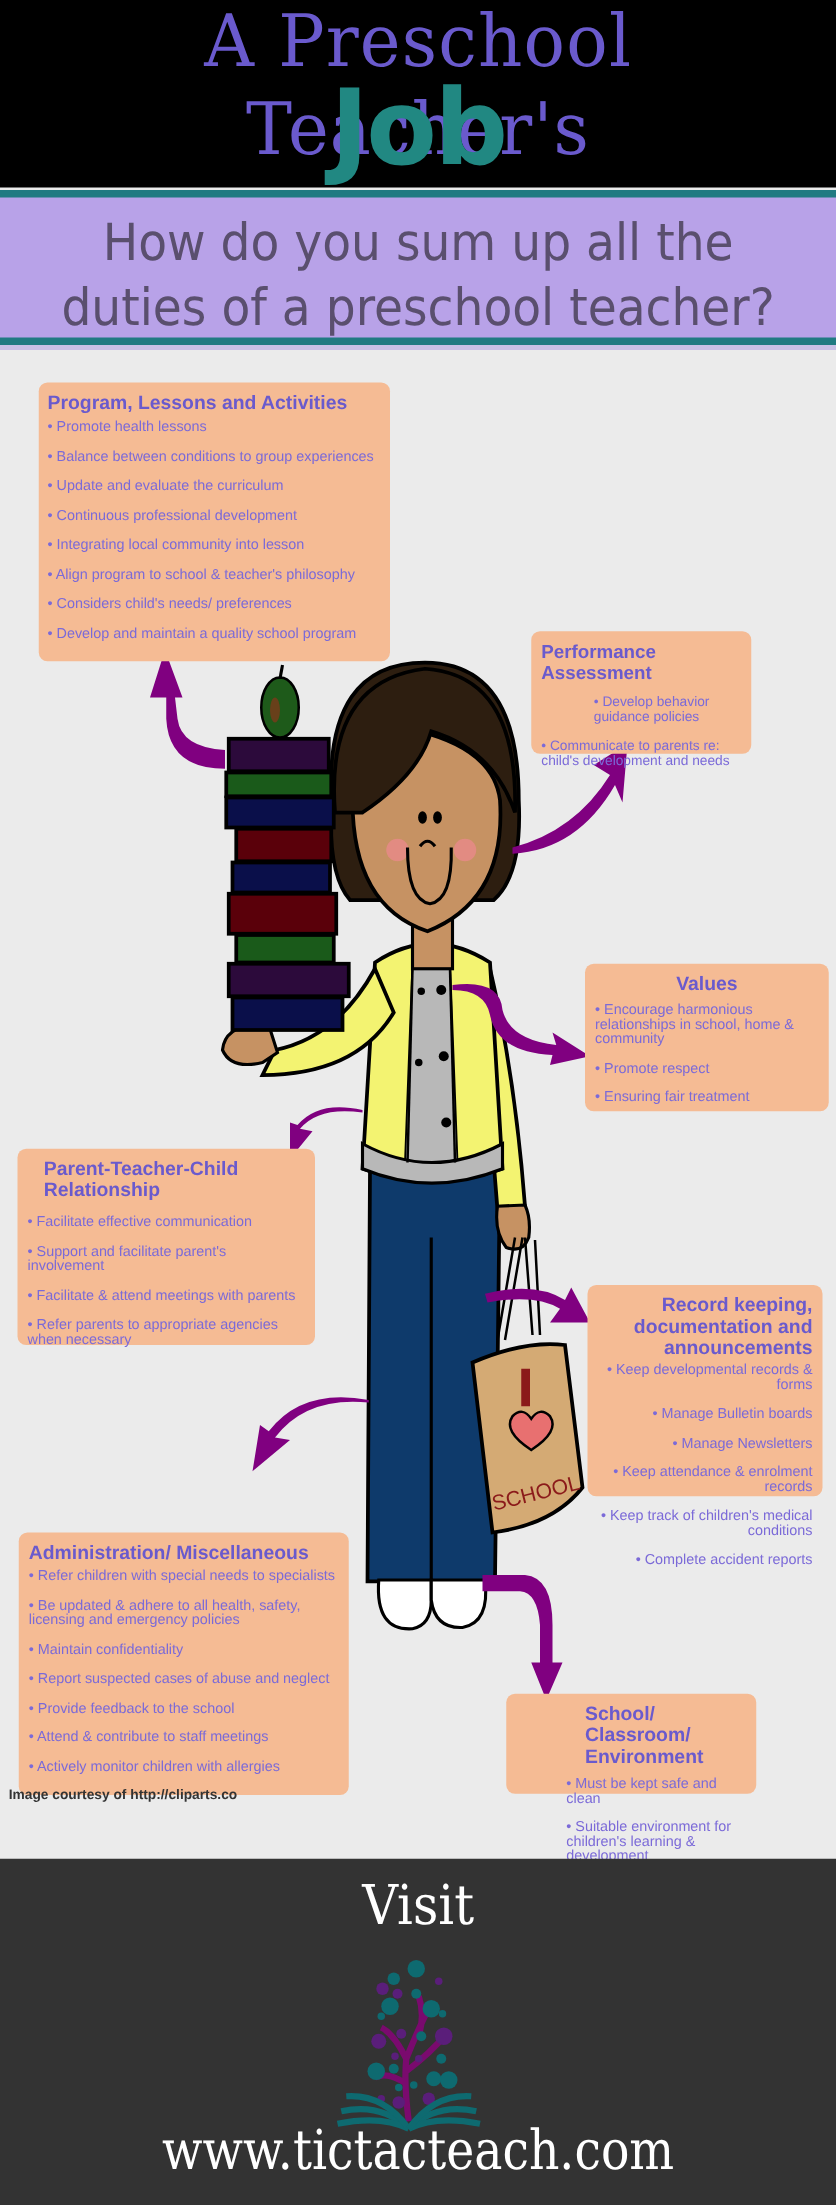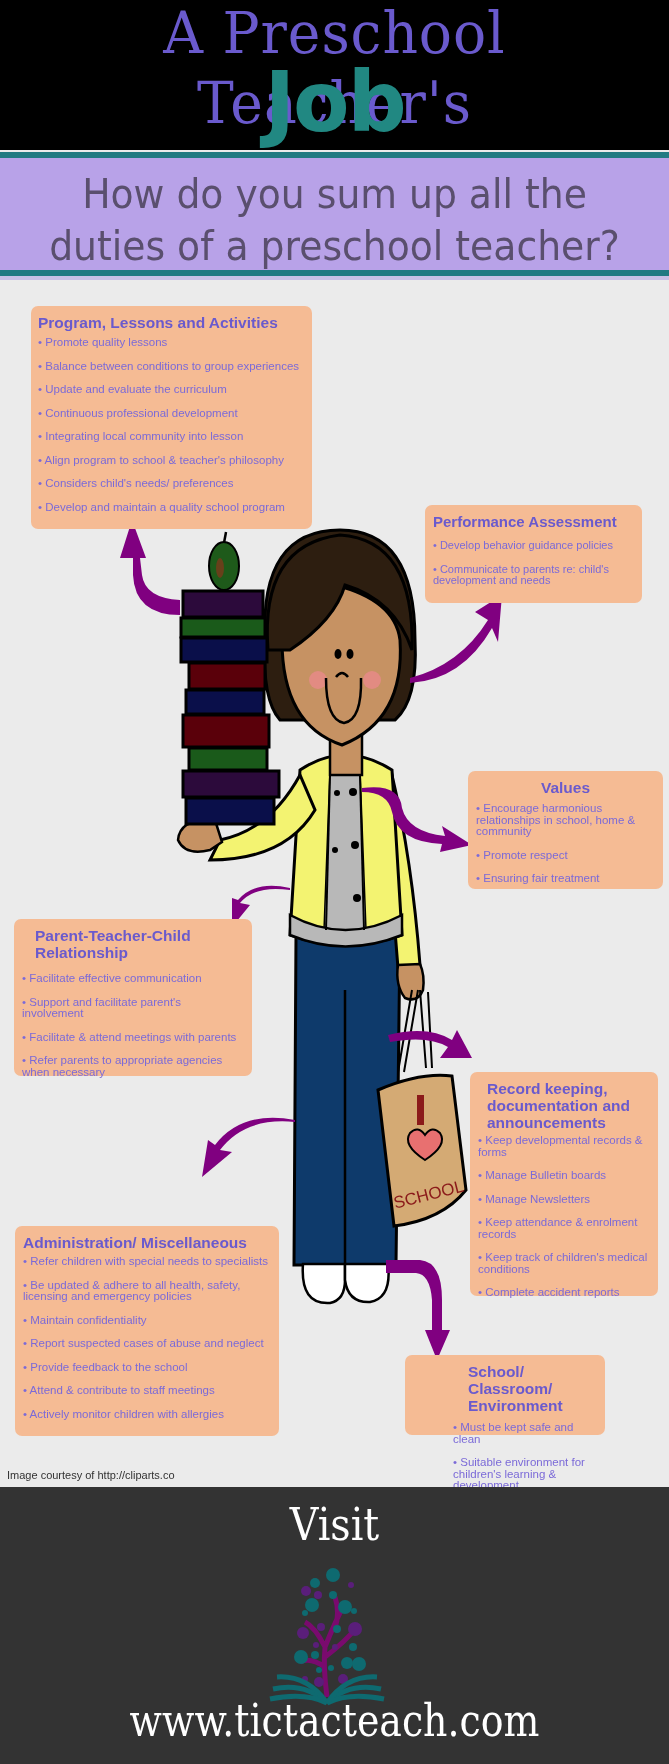--- a/index.html
+++ b/index.html
@@ -41,22 +41,23 @@
   .card ul { list-style: none; }
   .card li {
     font-size: 11.5px; line-height: 11.5px; margin-bottom: 12px; color: #7b6ad8;
   }
   .card li:last-child { margin-bottom: 0; }
   .card li::before { content: "• "; }
 
   .illustration { position: absolute; left: 0; top: 0; width: 669px; height: 1764px; pointer-events: none; }
 
   .credit {
-    position: absolute; left: 7px; top: 1469px; font-size: 11px; color: #333333;
+    position: absolute; left: 7px; top: 1430px; font-size: 11px; color: #333333;
     font-family: "Liberation Sans", sans-serif;
+    font-weight: bold;
   }
 
   .footer { position: absolute; left: 0; top: 1487px; width: 669px; height: 277px; background: #333333; }
   .footer-visit {
     position: absolute; left: 0; top: 8px; width: 669px; text-align: center;
     font-family: "DejaVu Serif", serif; font-size: 44px; color: #ffffff; line-height: 60px;
     transform: scaleX(0.9);
   }
   .footer-url {
     position: absolute; left: 0; top: 206px; width: 669px; text-align: center;
@@ -164,35 +165,35 @@
 
     <path d="M295 1122 Q245 1117 220 1150 L232 1152 L202 1177 L208 1140 L215 1145 Q242 1110 295 1120 Z"></path>
 
     <path d="M386 1260 L420 1260 Q442 1262 442 1300 L442 1330 L450 1330 L437 1360 L425 1330 L432 1330 L432 1300 Q430 1274 416 1273 L386 1273 Z"></path>
   </g>
 </svg>
 
 <div class="card" style="left:31px; top:306px; width:281px; height:223px; padding:8px 6px 8px 7px;">
   <h2 style="text-align:left; font-size:15.5px;">Program, Lessons and Activities</h2>
   <ul>
-    <li>Promote quality lessons</li>
+    <li>Promote health lessons</li>
     <li>Balance between conditions to group experiences</li>
     <li>Update and evaluate the curriculum</li>
     <li>Continuous professional development</li>
     <li>Integrating local community into lesson</li>
     <li>Align program  to school &amp; teacher's philosophy</li>
     <li>Considers child's needs/ preferences</li>
     <li>Develop and maintain a quality school program</li>
   </ul>
 </div>
 
-<div class="card" style="left:425px; top:505px; width:217px; height:98px;">
+<div class="card" style="left:425px; top:505px; width:176px; height:98px;">
   <h2 style="font-size:15px; margin-bottom:10px;">Performance Assessment</h2>
   <ul>
-    <li style="font-size:11px;">Develop behavior guidance policies</li>
+    <li style="font-size:11px;margin-left:42px;">Develop behavior guidance policies</li>
     <li style="font-size:11px;">Communicate to parents re: child's development and needs</li>
   </ul>
 </div>
 
 <div class="card" style="left:468px; top:771px; width:195px; height:118px;">
   <h2 style="text-align:center; font-size:15.5px; margin-bottom:7px;">Values</h2>
   <ul>
     <li>Encourage harmonious relationships in school, home &amp; community</li>
     <li>Promote respect</li>
     <li>Ensuring fair treatment</li>
@@ -202,21 +203,21 @@
 <div class="card" style="left:14px; top:919px; width:238px; height:157px;">
   <h2 style="padding-left:13px; font-size:15.5px; margin-bottom:12px;">Parent-Teacher-Child Relationship</h2>
   <ul>
     <li>Facilitate effective communication</li>
     <li>Support and facilitate parent's involvement</li>
     <li>Facilitate &amp; attend meetings with parents</li>
     <li>Refer parents to appropriate agencies when necessary</li>
   </ul>
 </div>
 
-<div class="card" style="left:470px; top:1072px; width:188px; height:224px;">
+<div class="card" style="left:470px; top:1028px; width:188px; height:169px;text-align:right;">
   <h2 style="padding-left:9px; font-size:15.5px; margin-bottom:4px;">Record keeping, documentation and announcements</h2>
   <ul>
     <li>Keep developmental records &amp; forms</li>
     <li>Manage Bulletin  boards</li>
     <li>Manage Newsletters</li>
     <li>Keep attendance &amp; enrolment records</li>
     <li>Keep track of children's medical conditions</li>
     <li>Complete accident reports</li>
   </ul>
 </div>

